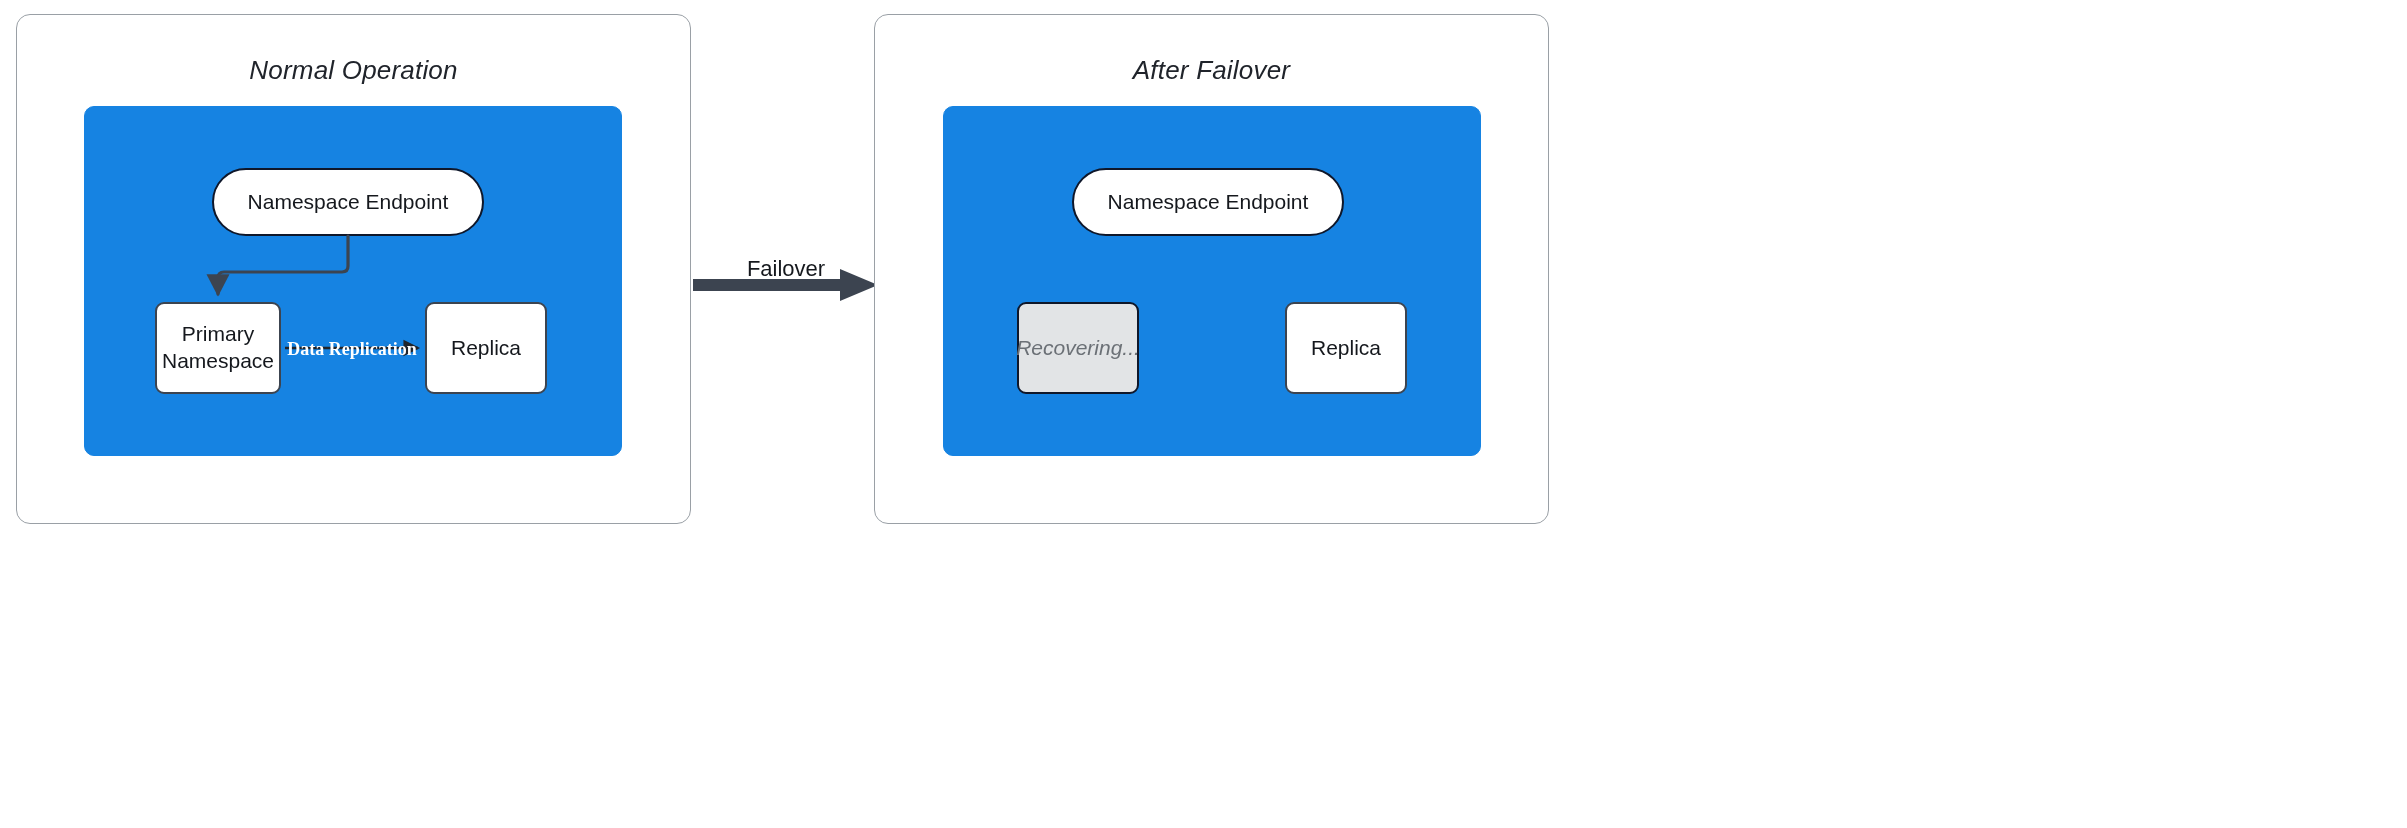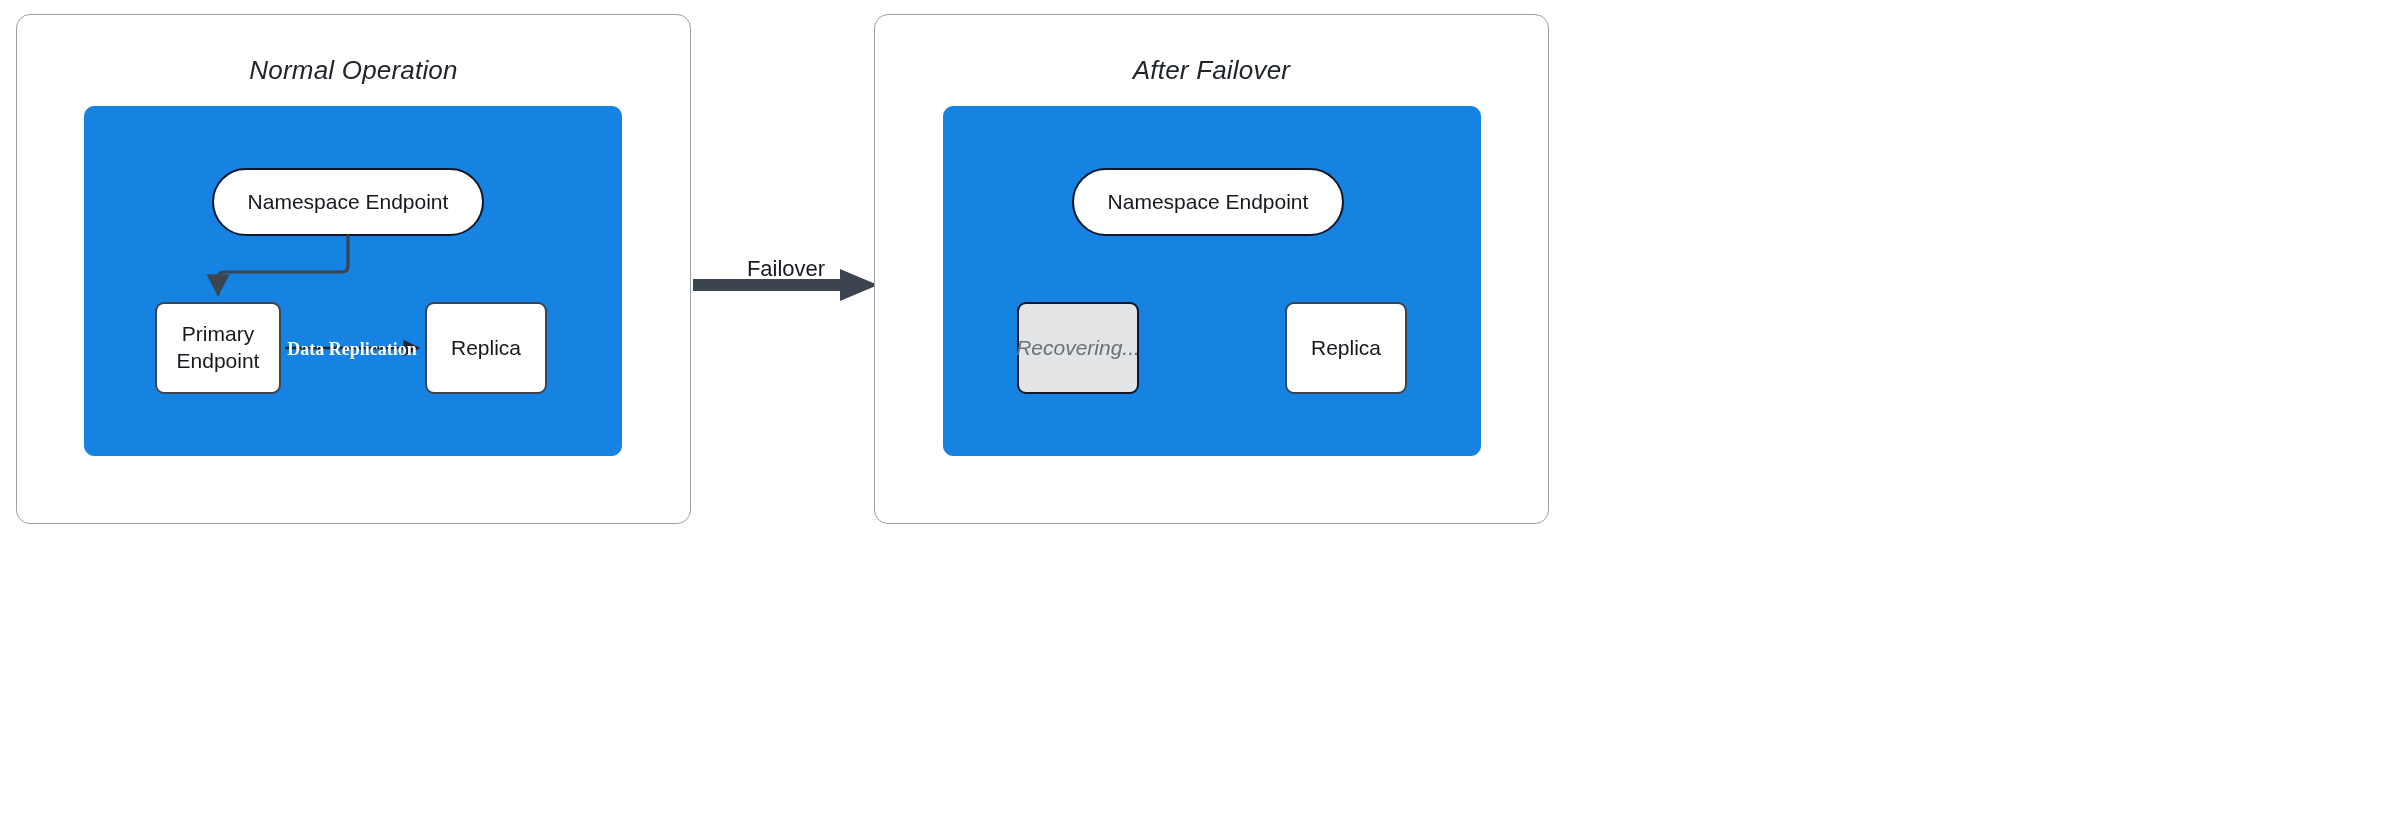--- a/index.html
+++ b/index.html
@@ -89,21 +89,21 @@
   </div>
 
   <div class="cluster" style="left:84px;top:106px;width:538px;height:350px;"></div>
 
   <div class="pill" style="left:212px;top:168px;width:272px;height:68px;">
     <span>Namespace Endpoint</span>
   </div>
 
   <div class="boxnode" style="left:155px;top:302px;width:126px;height:92px;flex-direction:column;text-align:center;">
     <span>Primary</span>
-    <span>Endpoint</span>
+    <span>Namespace</span>
   </div>
 
   <div class="boxnode" style="left:425px;top:302px;width:122px;height:92px;">
     <span>Replica</span>
   </div>
 
   <svg class="edge-svg" width="2407" height="828" viewBox="0 0 2407 828">
     <defs>
       <marker id="arrowThin" markerWidth="10" markerHeight="10" refX="6.2" refY="4" orient="auto" markerUnits="strokeWidth">
         <path d="M0,0.4 L7,4 L0,7.6 z" fill="#3c4450"></path>

